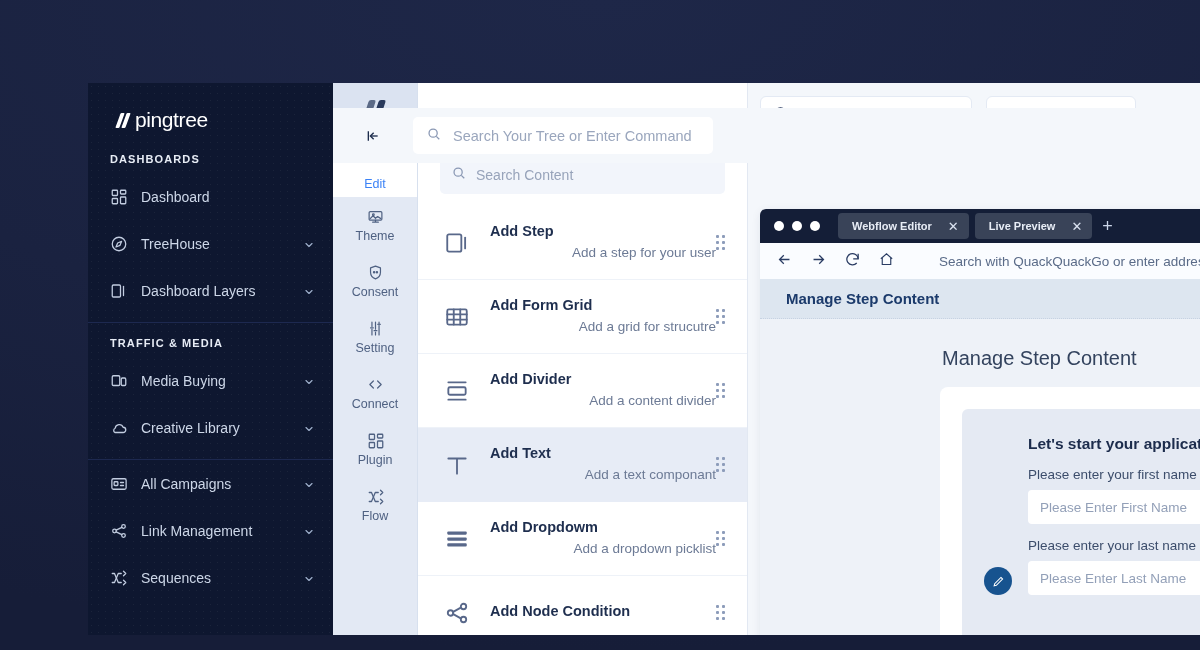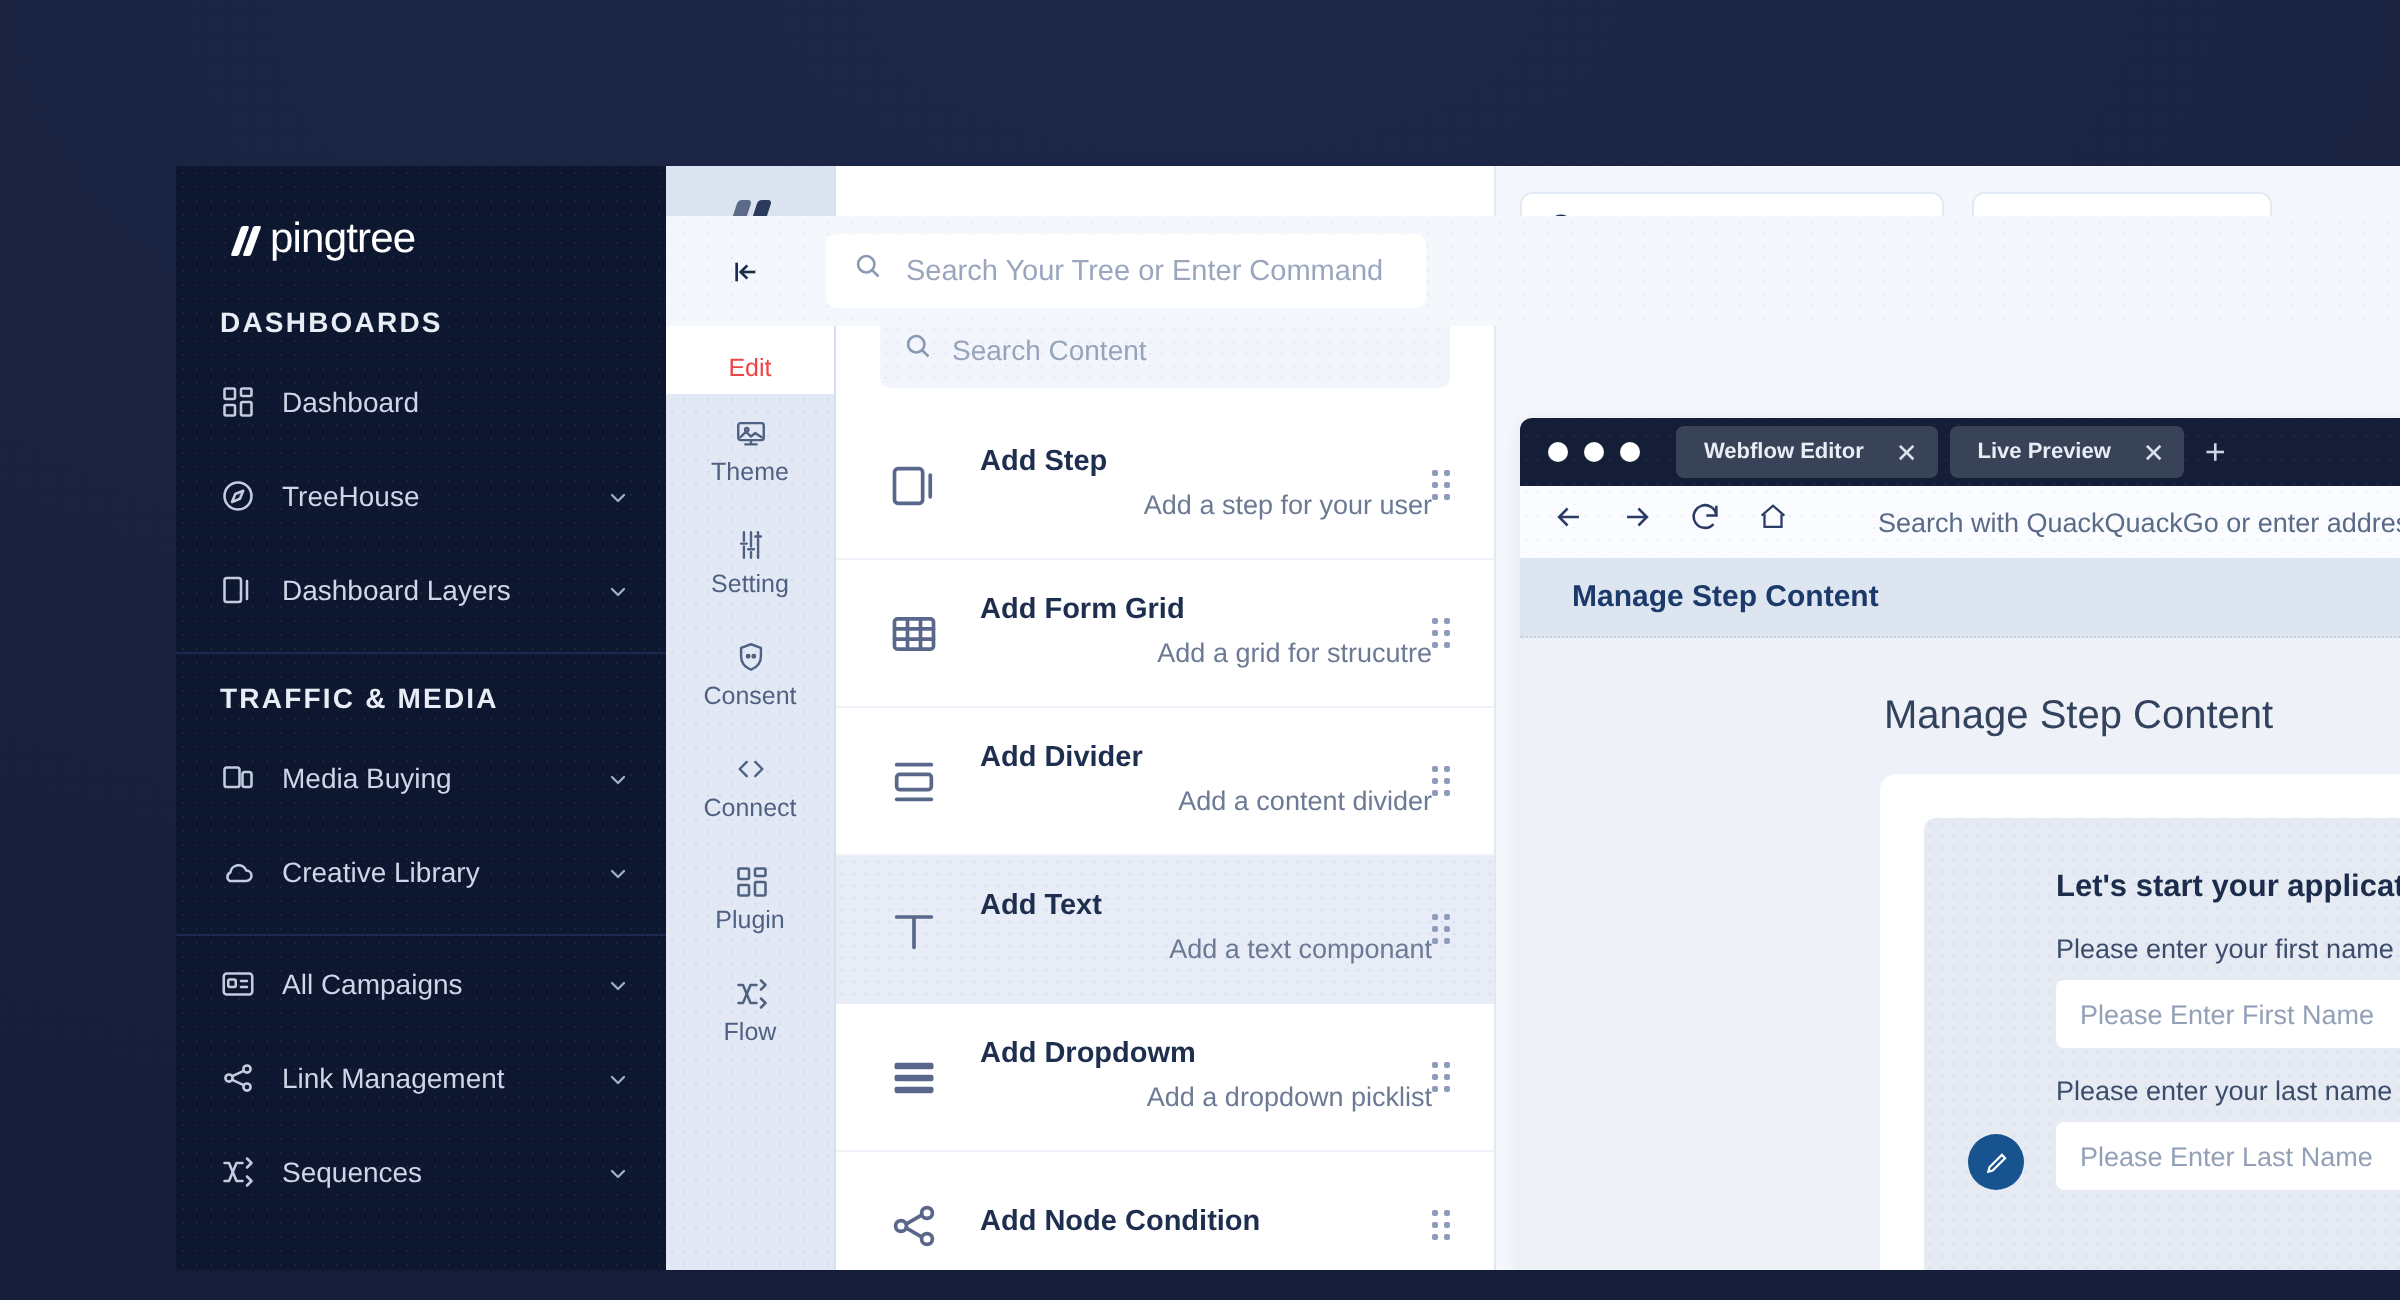--- a/index.html
+++ b/index.html
@@ -50,21 +50,21 @@
   .brand-slashes { display:flex; }
   .brand-slashes i {
     display:block; width:4px; height:15px; background:#fff;
     transform: skewX(-20deg); border-radius:1px; margin-right:2px;
   }
   .brand-text {
     font-size: 21px; color:#fff; letter-spacing:-.4px; font-weight:500;
     margin-left: 3px;
   }
   .sb-section {
-    font-size: 14px; letter-spacing: 1.1px; font-weight: 700;
+    font-size: 11px; letter-spacing: 1.1px; font-weight: 700;
     color: #e7ecf5; padding: 14px 0 8px 22px; text-transform: uppercase;
   }
   .sb-divider { height:1px; background:#1d2950; margin: 8px 0 0 0; }
   .sb-item {
     display: flex; align-items: center;
     height: 47px; padding: 0 18px 0 22px;
     font-size: 14px; color: #cdd7e8; cursor: pointer;
   }
   .sb-icon {
     width: 18px; height: 18px; flex: 0 0 18px; margin-right: 13px;
@@ -94,21 +94,21 @@
     display:block; width:7px; height:25px; background:#5b6a86;
     transform: skewX(-18deg); border-radius:2px; margin-right:3px;
   }
   .rail-logo i.dark{ background:#2a3a5c; }
   .rail-item {
     position:relative; z-index:1;
     height: 56px; display:flex; flex-direction:column;
     align-items:center; justify-content:center; gap:4px;
     font-size: 12.5px; color:#4f6182; cursor:pointer;
   }
-  .rail-item.active { background:#ffffff; color:#ef4444;gap:13px; }
+  .rail-item.active { background:#ffffff; color:#3b82f6;gap:13px; }
   .rail-item .ri { width:17px; height:17px; display:block; }
   
   #content {
     width: 330px; flex: 0 0 330px;
     background: #ffffff;
     border-right: 1px solid #e2e8f2;
     position:relative;
     overflow:hidden;
   }
   .panel-title {
@@ -404,32 +404,32 @@
           <span class="ri"><svg width="17" height="17" viewBox="0 0 24 24" fill="none" stroke="currentColor" stroke-width="1.7" stroke-linecap="round" stroke-linejoin="round">
               <rect x="3" y="5" width="18" height="12" rx="1.6"></rect>
               <path d="M12 17v3M8 20h8"></path>
               <circle cx="9" cy="9.6" r="1.2"></circle>
               <path d="M4.5 15l4-4 3.5 3.5L15 12l4.5 3"></path>
             </svg></span>
           <span>Theme</span>
         </div>
         <div class="rail-item">
           <span class="ri"><svg width="17" height="17" viewBox="0 0 24 24" fill="none" stroke="currentColor" stroke-width="1.7" stroke-linecap="round" stroke-linejoin="round">
-              <path d="M7 3v6M7 13v8M12 3v10M12 17v4M17 3v4M17 8v13"></path>
-              <path d="M5 11h4M10 15h4M15 6h4"></path>
-            </svg></span>
-          <span>Setting</span>
-        </div>
-        <div class="rail-item">
-          <span class="ri"><svg width="17" height="17" viewBox="0 0 24 24" fill="none" stroke="currentColor" stroke-width="1.7" stroke-linecap="round" stroke-linejoin="round">
               <path d="M12 3l7 2.5v6c0 5-3.2 8-7 9.5-3.8-1.5-7-4.5-7-9.5v-6z"></path>
               <circle cx="10" cy="11.5" r=".9" fill="currentColor"></circle>
               <circle cx="14" cy="11.5" r=".9" fill="currentColor"></circle>
             </svg></span>
           <span>Consent</span>
+        </div>
+        <div class="rail-item">
+          <span class="ri"><svg width="17" height="17" viewBox="0 0 24 24" fill="none" stroke="currentColor" stroke-width="1.7" stroke-linecap="round" stroke-linejoin="round">
+              <path d="M7 3v6M7 13v8M12 3v10M12 17v4M17 3v4M17 8v13"></path>
+              <path d="M5 11h4M10 15h4M15 6h4"></path>
+            </svg></span>
+          <span>Setting</span>
         </div>
         <div class="rail-item">
           <span class="ri"><svg width="17" height="17" viewBox="0 0 24 24" fill="none" stroke="currentColor" stroke-width="1.7" stroke-linecap="round" stroke-linejoin="round">
               <path d="M9 7l-5 5 5 5M15 7l5 5-5 5"></path>
             </svg></span>
           <span>Connect</span>
         </div>
         <div class="rail-item">
           <span class="ri"><svg width="18" height="18" viewBox="0 0 24 24" fill="none" stroke="currentColor" stroke-width="1.7" stroke-linecap="round" stroke-linejoin="round">
               <rect x="3" y="3" width="7" height="7" rx="1"></rect>

